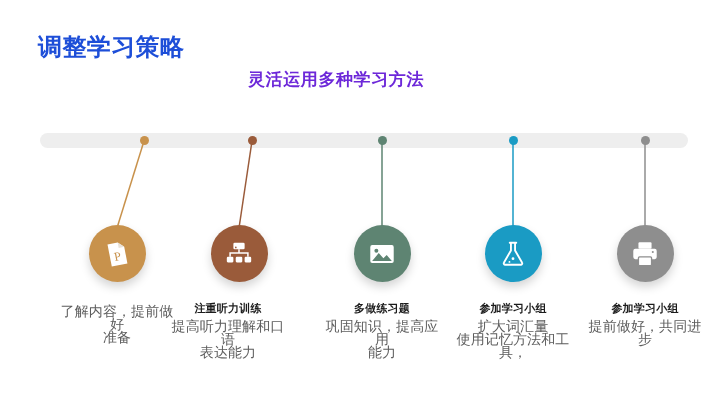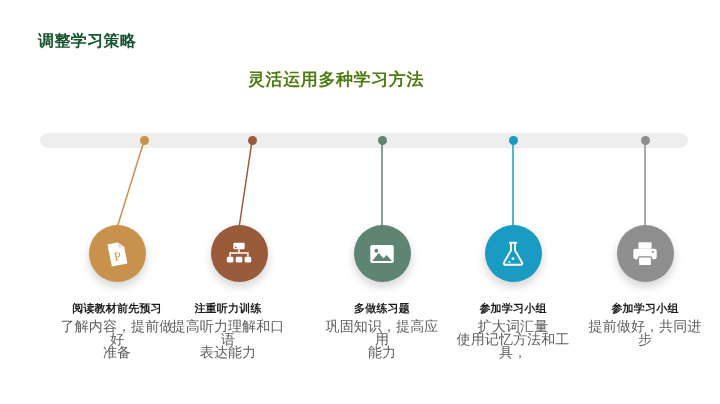--- a/index.html
+++ b/index.html
@@ -18,35 +18,35 @@
     position: absolute;
     left: 0; top: 0;
     width: 720px; height: 404px;
     background: #ffffff;
   }
   
   #page-title {
     position: absolute;
     left: 38px;
     top: 31px;
-    font-size: 16px;
+    font-size: 24px;
     font-weight: bold;
-    color: #14532d;
+    color: #1d4ed8;
     letter-spacing: 0.4px;
     white-space: nowrap;
   }
   #slide-subtitle {
     position: absolute;
     left: 0;
     top: 68px;
     width: 672px;
     text-align: center;
     font-size: 17px;
     font-weight: bold;
-    color: #4d7c0f;
+    color: #6d28d9;
     letter-spacing: 0.6px;
   }
   
   #timeline-bar {
     position: absolute;
     left: 40px;
     top: 133px;
     width: 648px;
     height: 15px;
     background: #eeeeee;
@@ -183,21 +183,20 @@
             <rect x="9" y="3.5" width="14" height="7" rx="1.2" fill="#fff"></rect>
             <rect x="3.5" y="10.5" width="25" height="11" rx="2.2" fill="#fff"></rect>
             <circle cx="24.3" cy="13.8" r="1.1" fill="#8e8e8e"></circle>
             <rect x="9" y="19" width="14" height="9.5" rx="1.2" fill="#fff" stroke="#8e8e8e" stroke-width="1.4"></rect>
           </svg>
         </span>
       </div>
     </div>
   <div id="captions-layer">
       <div class="node-caption" style="left: 117px;">
-        <div class="node-label">阅读教材前先预习</div>
         <div class="node-desc">
           <div>了解内容，提前做好</div>
           <div>准备</div>
         </div>
       </div>
       <div class="node-caption" style="left: 228px;">
         <div class="node-label">注重听力训练</div>
         <div class="node-desc">
           <div>提高听力理解和口语</div>
           <div>表达能力</div>

